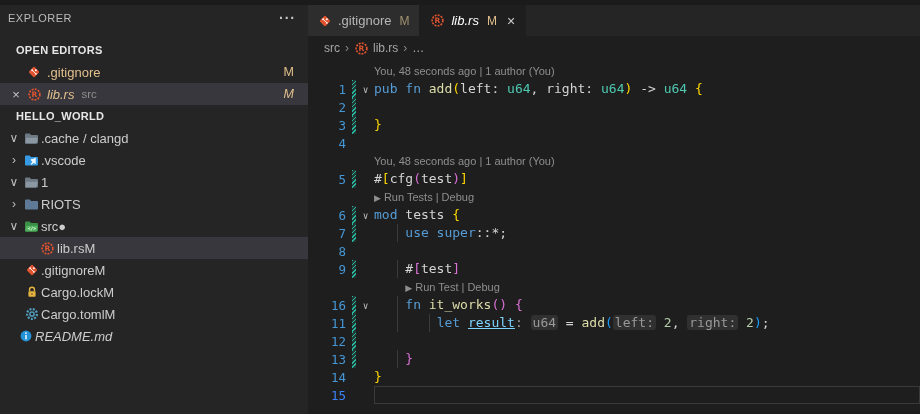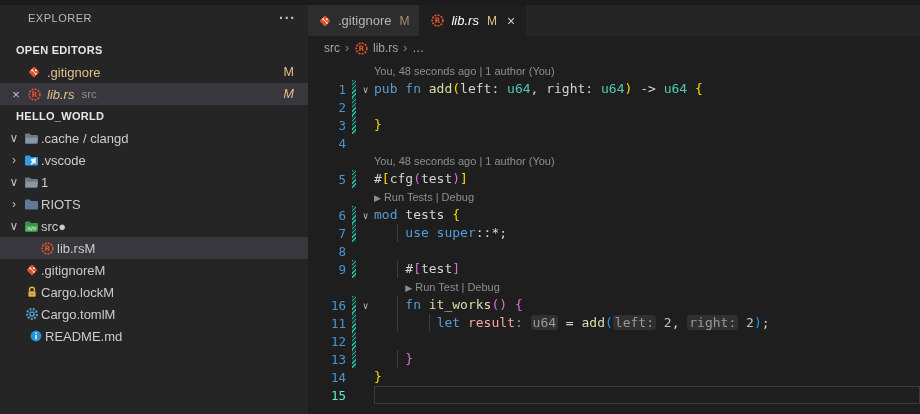--- a/index.html
+++ b/index.html
@@ -2,21 +2,21 @@
 <html><head>
 <meta charset="utf-8">
 <style>
   * { box-sizing: border-box; margin: 0; padding: 0; }
   body { background: #111; font-family: "Liberation Sans", sans-serif; }
   .app { position: relative; width: 920px; height: 414px; background: #1e1e1e; display: flex; overflow: hidden; }
   .titlebar-strip { position: absolute; top: 0; left: 0; right: 0; height: 5px; background: #1b1b1b; z-index: 5; }
 
   
   .sidebar { width: 308px; background: #252526; color: #cccccc; flex: none; padding-top: 5px; font-size: 13px; }
-  .explorer-head { height: 26px; display: flex; align-items: center; padding: 0 12px 0 28px; }
+  .explorer-head { height: 26px; display: flex; align-items: center; padding: 0 12px 0 8px; }
   .explorer-title { font-size: 11px; letter-spacing: .5px; color: #bbbbbb; }
   .explorer-more { margin-left: auto; color: #c5c5c5; font-weight: bold; letter-spacing: 1px; font-size: 14px; cursor: pointer; }
   .sect-head { height: 22px; display: flex; align-items: center; padding: 0 16px 0 16px; font-size: 11px; font-weight: bold; color: #e7e7e7; letter-spacing: .3px; }
   .sect-head.oe { margin-top: 8px; }
   .row { height: 22px; display: flex; align-items: center; padding-right: 14px; cursor: pointer; white-space: nowrap; }
   .row.selected { background: #37373d; }
   .row .close-x { width: 16px; margin-left: 8px; text-align: center; color: #c5c5c5; font-size: 13px; flex: none; }
   .row .spacer-x { width: 24px; flex: none; }
   .row .ficon { width: 20px; flex: none; display: inline-flex; justify-content: center; align-items: center; }
   .row .lbl { margin-left: 3px; color: #cccccc; }
@@ -43,33 +43,33 @@
   .tab.active .t-m { color: #e2c08d; }
   .tab .t-close { margin-left: 10px; color: #d0d0d0; font-size: 14px; }
   .breadcrumbs { height: 24px; background: #1e1e1e; display: flex; align-items: center; padding-left: 16px; font-size: 12px; color: #a5a5a5; flex: none; }
   .breadcrumbs-sep { margin: 0 5px; color: #868686; }
   .breadcrumbs .ficon { display: inline-flex; margin-right: 4px; }
 
   
   .code-area { flex: 1; background: #1e1e1e; overflow: hidden; font-family: "DejaVu Sans Mono", monospace; font-size: 13px; padding-top: 2px; }
   .crow { height: 18px; display: flex; align-items: center; }
   .crow .num { width: 44px; flex: none; text-align: right; padding-right: 6px; color: #4596d4; font-size: 12.5px; cursor: pointer; }
-  .crow .num.cur { color: #5eead4; }
+  .crow .num.cur { color: #3b82f6; }
   .crow .barc { width: 5px; flex: none; align-self: stretch; position: relative; }
   .crow .barc .mbar { position: absolute; top: 0; bottom: 0; left: 0; width: 4px;
       background: repeating-linear-gradient(135deg, #2ab7a0 0 1px, rgba(42,183,160,.18) 1px 3px); cursor: pointer; }
   .crow .chevc { width: 17px; flex: none; text-align: center; color: #b8b8b8; font-size: 9.5px; cursor: pointer; }
   .crow .code { flex: 1; position: relative; height: 18px; line-height: 18px; white-space: pre; color: #d4d4d4; cursor: text; }
   .crow .code.curline { box-shadow: inset 0 0 0 1px #3a3a3a; }
   .guide { position: absolute; top: 0; bottom: 0; width: 1px; background: #3b3b3b; }
   .lens { font-family: "Liberation Sans", sans-serif; font-size: 11px; color: #8f8f8f; line-height: 18px; cursor: pointer; }
   .lens .play { font-size: 9px; margin-right: 3px; }
 
   .tok-kw { color: #569cd6; } .tok-fn { color: #dcdcaa; } .tok-ty { color: #4ec9b0; }
-  .tok-var { color: #fca5a5; } .tok-tx { color: #d4d4d4; } .tok-num { color: #b5cea8; }
+  .tok-var { color: #7dd3fc; text-decoration: underline; } .tok-tx { color: #d4d4d4; } .tok-num { color: #b5cea8; }
   .tok-mac { color: #c586c0; } .tok-b1 { color: #ffd700; } .tok-b2 { color: #da70d6; }
   .tok-b3 { color: #179fff; } .tok-dim { color: #9e9e9e; }
   .tok-hint { color: #999999; background: #303031; border-radius: 3px; padding: 0 2px; }
 </style>
 </head>
 <body>
 
 <div class="app">
   <div class="titlebar-strip"></div>
 
@@ -202,21 +202,21 @@
           <span class="chev"></span>
           <span class="ficon">
             <svg width="14" height="14" viewBox="0 0 16 16">
               <circle cx="8" cy="8" r="5.6" fill="none" stroke="#519aba" stroke-width="2.6" stroke-dasharray="2.3 1.5"></circle>
               <circle cx="8" cy="8" r="2.4" fill="none" stroke="#519aba" stroke-width="1.7"></circle>
             </svg>
           </span>
           <span class="lbl gold">Cargo.toml</span>
           <span class="badge ">M</span>
         </div>
-        <div class="trow" style="padding-left: 10px;">
+        <div class="trow" style="padding-left: 0; font-style: italic;">
           <span class="chev"></span>
           <span class="ficon">
             <svg width="14" height="14" viewBox="0 0 16 16">
               <circle cx="8" cy="8" r="6.2" fill="#2492d6"></circle>
               <rect x="7.2" y="6.8" width="1.6" height="5" fill="#fff"></rect>
               <circle cx="8" cy="4.6" r="1" fill="#fff"></circle>
             </svg>
           </span>
           <span class="lbl">README.md</span>
         </div>

